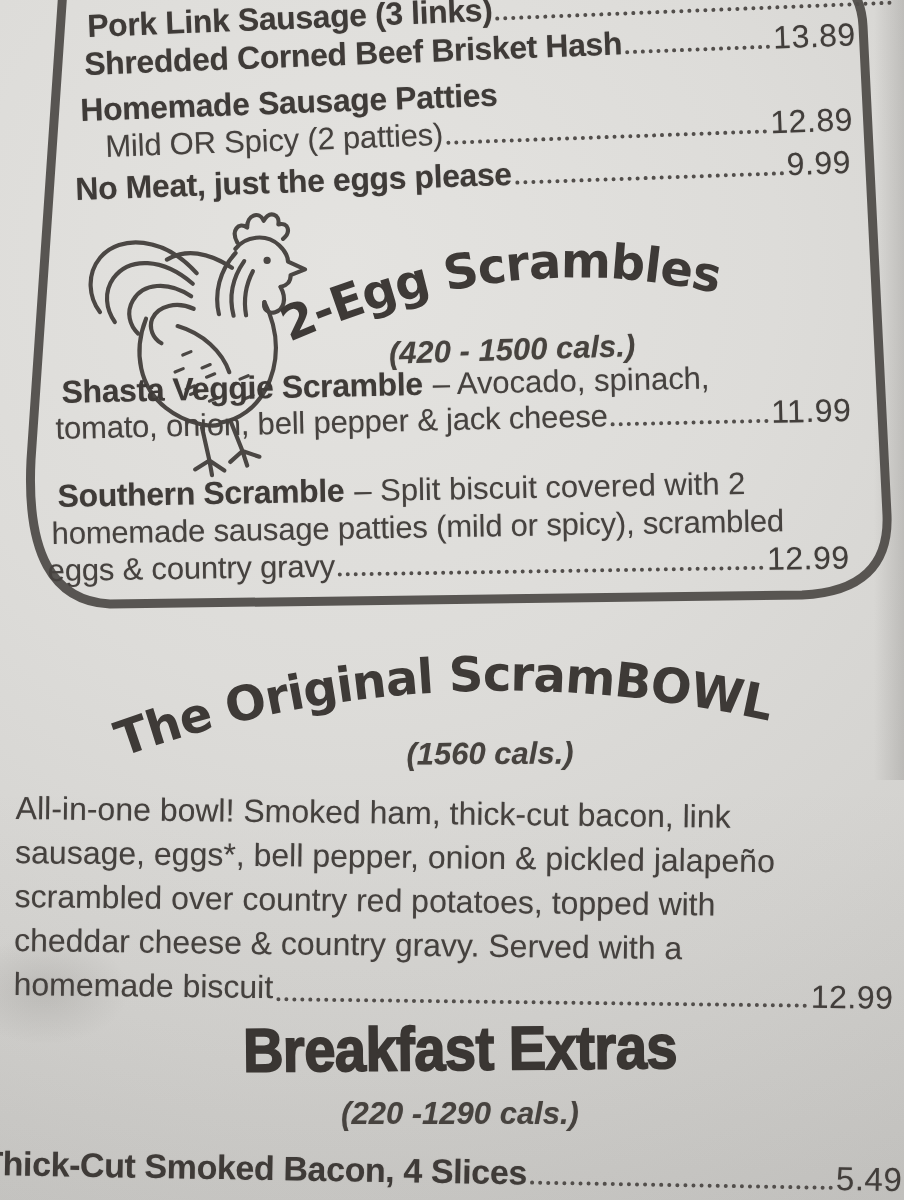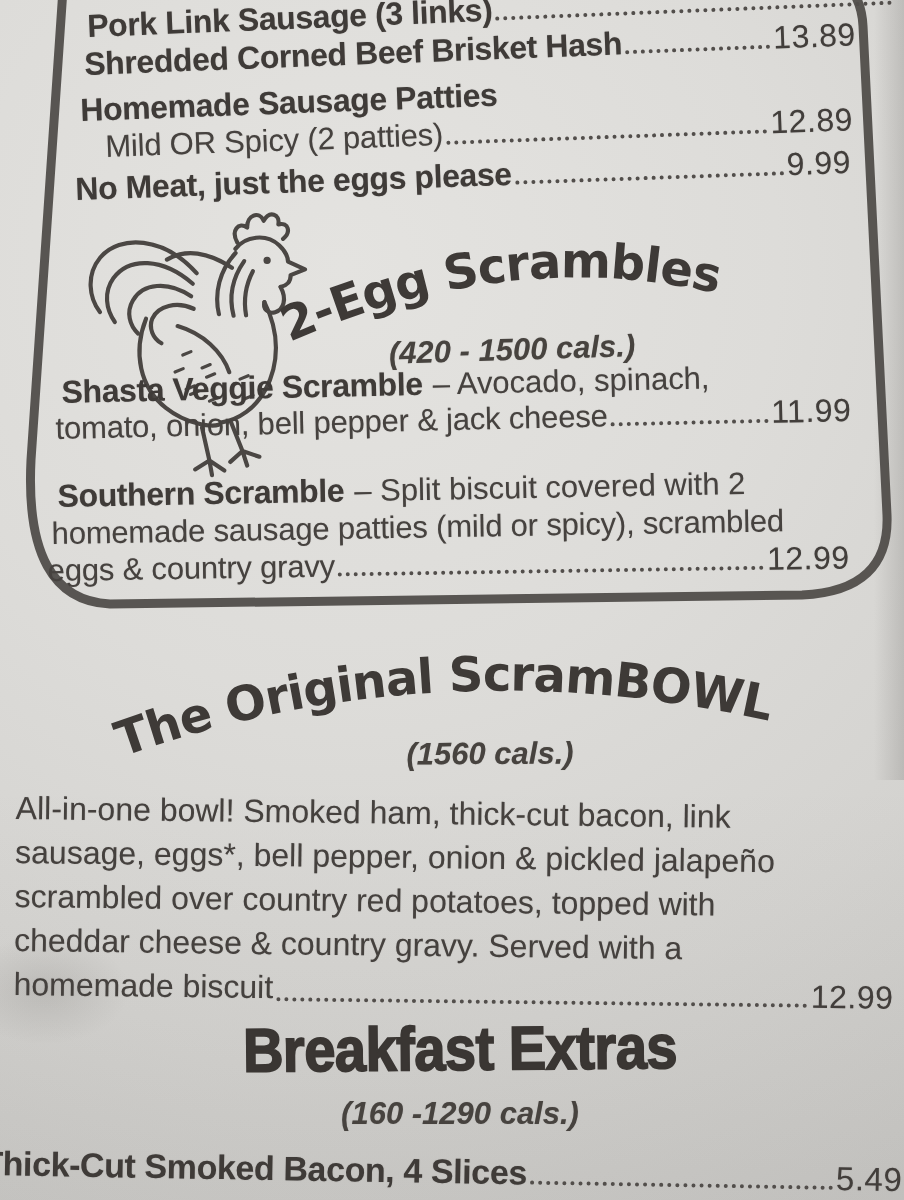--- a/index.html
+++ b/index.html
@@ -170,19 +170,19 @@
   <div class="para-line">scrambled over country red potatoes, topped with</div>
   <div class="para-line">cheddar cheese &amp; country gravy. Served with a</div>
   <div class="para-last">
     <span class="para-line">homemade biscuit</span>
     <span class="leader"></span>
     <span class="price">12.99</span>
   </div>
 </div>
 
 <div class="big-heading" style="left:160px;top:1016px;width:600px;transform:rotate(-0.5deg) scaleY(1.1)">Breakfast Extras</div>
-<div class="cals" style="left:270px;top:1096px;width:380px">(160 -1290 cals.)</div>
+<div class="cals" style="left:270px;top:1096px;width:380px">(220 -1290 cals.)</div>
 
 <div class="row" style="left:-18px;top:1144px;width:920px;transform:rotate(1.0deg)">
   <span class="nm" style="font-size:34px">Thick-Cut Smoked Bacon, 4 Slices</span>
   <span class="leader"></span>
   <span class="price" style="font-size:33px">5.49</span>
 </div>
 
 </body></html>

